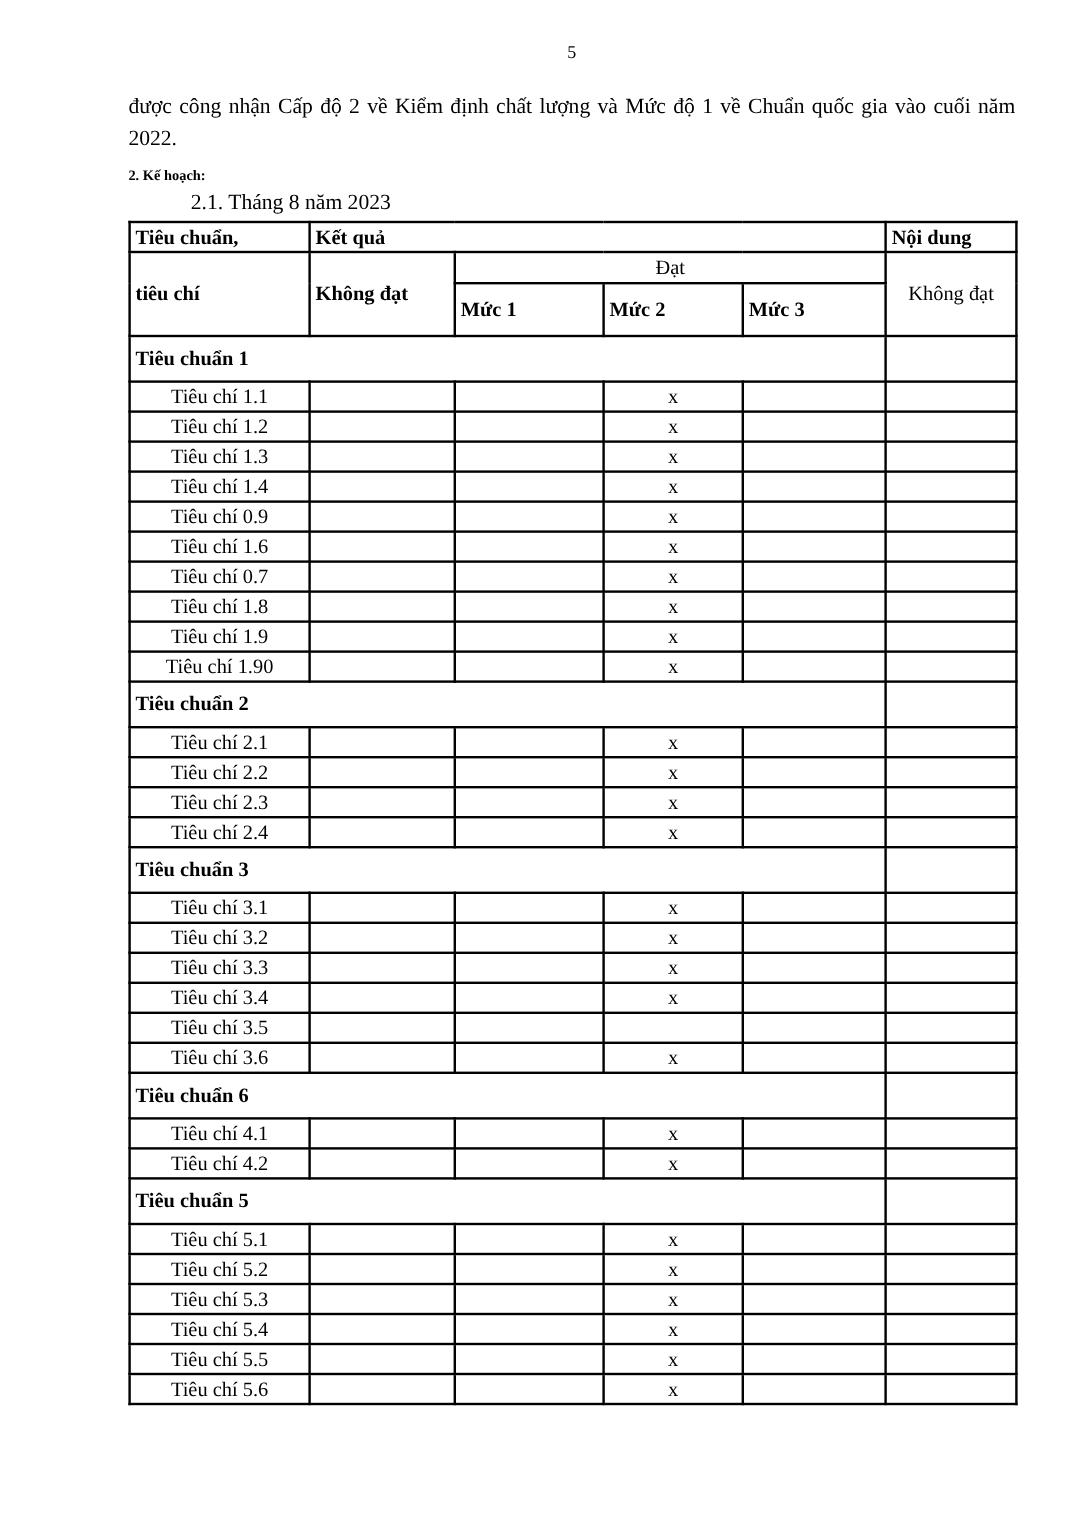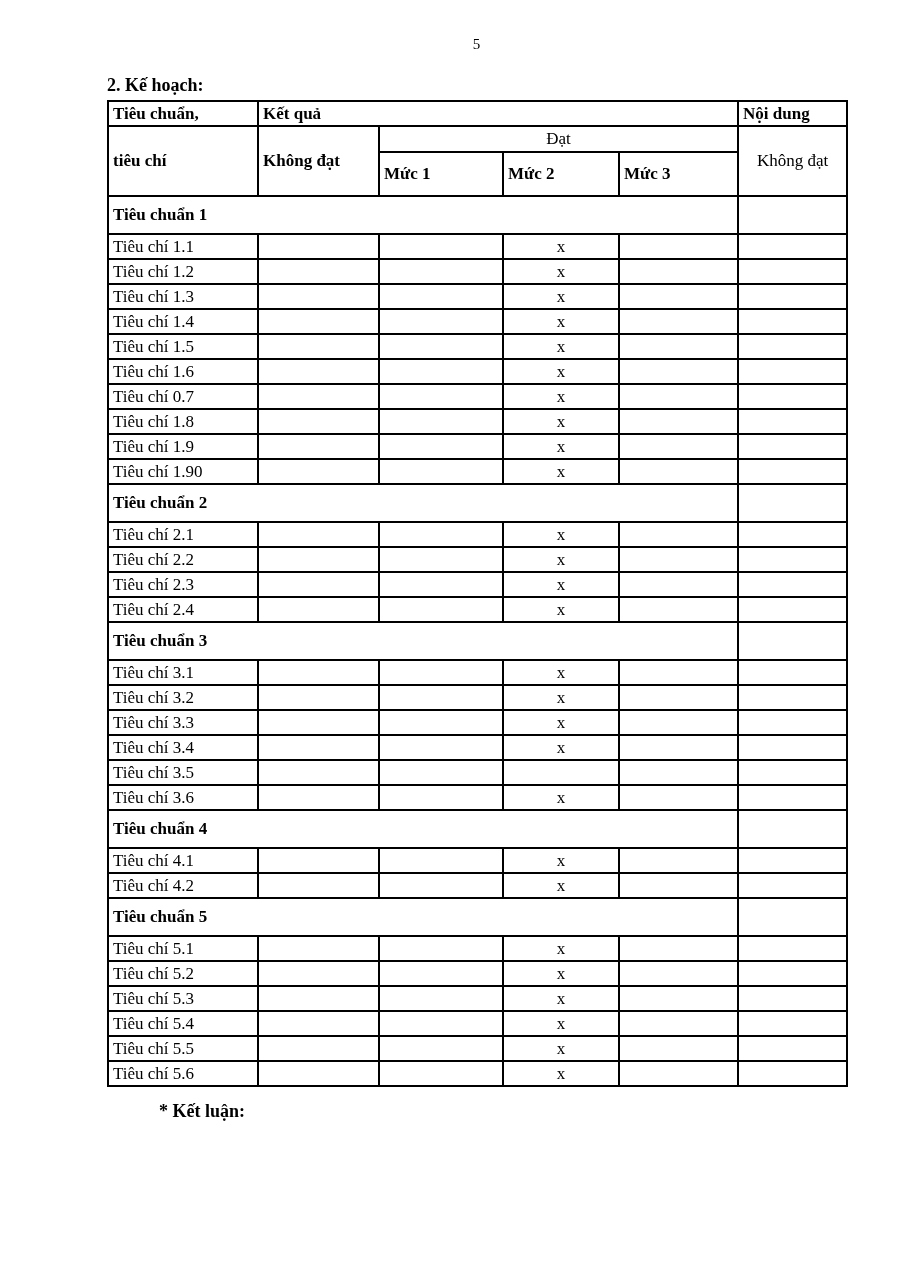--- a/index.html
+++ b/index.html
@@ -20,21 +20,21 @@
     font-size: 15px;
     margin-bottom: 22px;
   }
   .intro {
     font-size: 18px;
     line-height: 27px;
     text-align: justify;
     margin-bottom: 10px;
   }
   .h-section {
-    font-size: 18px;
+    font-size: 12px;
     font-weight: bold;
     margin-top: 4px;
     margin-bottom: 4px;
   }
   .h-subsection {
     font-size: 18px;
     padding-left: 52px;
     margin-bottom: 5px;
   }
   table.criteria {
@@ -60,43 +60,45 @@
   tr.hr3 { height: 44px; }
   th.bold { font-weight: bold; text-align: left; }
   th.normal { font-weight: normal; text-align: center; }
   tbody tr.section-row { height: 38px; }
   tbody tr.criterion-row { height: 25px; }
   td.section-title {
     font-weight: bold;
     text-align: left;
     padding-left: 6px;
   }
-  td.label-cell { text-align: left; padding-left: 6px; }
+  td.label-cell { text-align: center; padding-left: 6px; }
   td.mark-cell { text-align: center; }
   .conclusion { padding-left: 52px; margin-top: 14px; }
   .conclusion-heading {
     font-size: 18px;
     font-weight: bold;
     margin-bottom: 13px;
   }
   .conclusion-line {
     font-size: 18px;
     margin-bottom: 13px;
   }
 </style>
 </head>
 <body>
 
 <div class="page">
 
   <div class="page-number">5</div>
 
+  <p class="intro">được công nhận Cấp độ 2 về Kiểm định chất lượng và Mức độ 1 về Chuẩn quốc gia vào cuối năm 2022.</p>
 
   <div class="h-section">2. Kế hoạch:</div>
 
+  <div class="h-subsection">2.1. Tháng 8 năm 2023</div>
 
   <table class="criteria">
     <colgroup>
       <col class="c1">
         <col class="c2">
         <col class="c3">
         <col class="c4">
         <col class="c5">
         <col class="c6">
     </colgroup>
@@ -149,21 +151,21 @@
         </tr>
         <tr class="criterion-row">
           <td class="label-cell">Tiêu chí 1.4</td>
           <td class="mark-cell"></td>
           <td class="mark-cell"></td>
           <td class="mark-cell">x</td>
           <td class="mark-cell"></td>
           <td class="mark-cell"></td>
         </tr>
         <tr class="criterion-row">
-          <td class="label-cell">Tiêu chí 1.5</td>
+          <td class="label-cell">Tiêu chí 0.9</td>
           <td class="mark-cell"></td>
           <td class="mark-cell"></td>
           <td class="mark-cell">x</td>
           <td class="mark-cell"></td>
           <td class="mark-cell"></td>
         </tr>
         <tr class="criterion-row">
           <td class="label-cell">Tiêu chí 1.6</td>
           <td class="mark-cell"></td>
           <td class="mark-cell"></td>
@@ -285,21 +287,21 @@
         </tr>
         <tr class="criterion-row">
           <td class="label-cell">Tiêu chí 3.6</td>
           <td class="mark-cell"></td>
           <td class="mark-cell"></td>
           <td class="mark-cell">x</td>
           <td class="mark-cell"></td>
           <td class="mark-cell"></td>
         </tr>
         <tr class="section-row">
-          <td colspan="5" class="section-title">Tiêu chuẩn 4</td>
+          <td colspan="5" class="section-title">Tiêu chuẩn 6</td>
           <td class="mark-cell"></td>
         </tr>
         <tr class="criterion-row">
           <td class="label-cell">Tiêu chí 4.1</td>
           <td class="mark-cell"></td>
           <td class="mark-cell"></td>
           <td class="mark-cell">x</td>
           <td class="mark-cell"></td>
           <td class="mark-cell"></td>
         </tr>
@@ -360,16 +362,15 @@
           <td class="mark-cell"></td>
           <td class="mark-cell"></td>
           <td class="mark-cell">x</td>
           <td class="mark-cell"></td>
           <td class="mark-cell"></td>
         </tr>
       </tbody>
   </table>
 
   <div class="conclusion">
-    <div class="conclusion-heading">* Kết luận:</div>
   </div>
 
 </div>
 
 </body></html>

